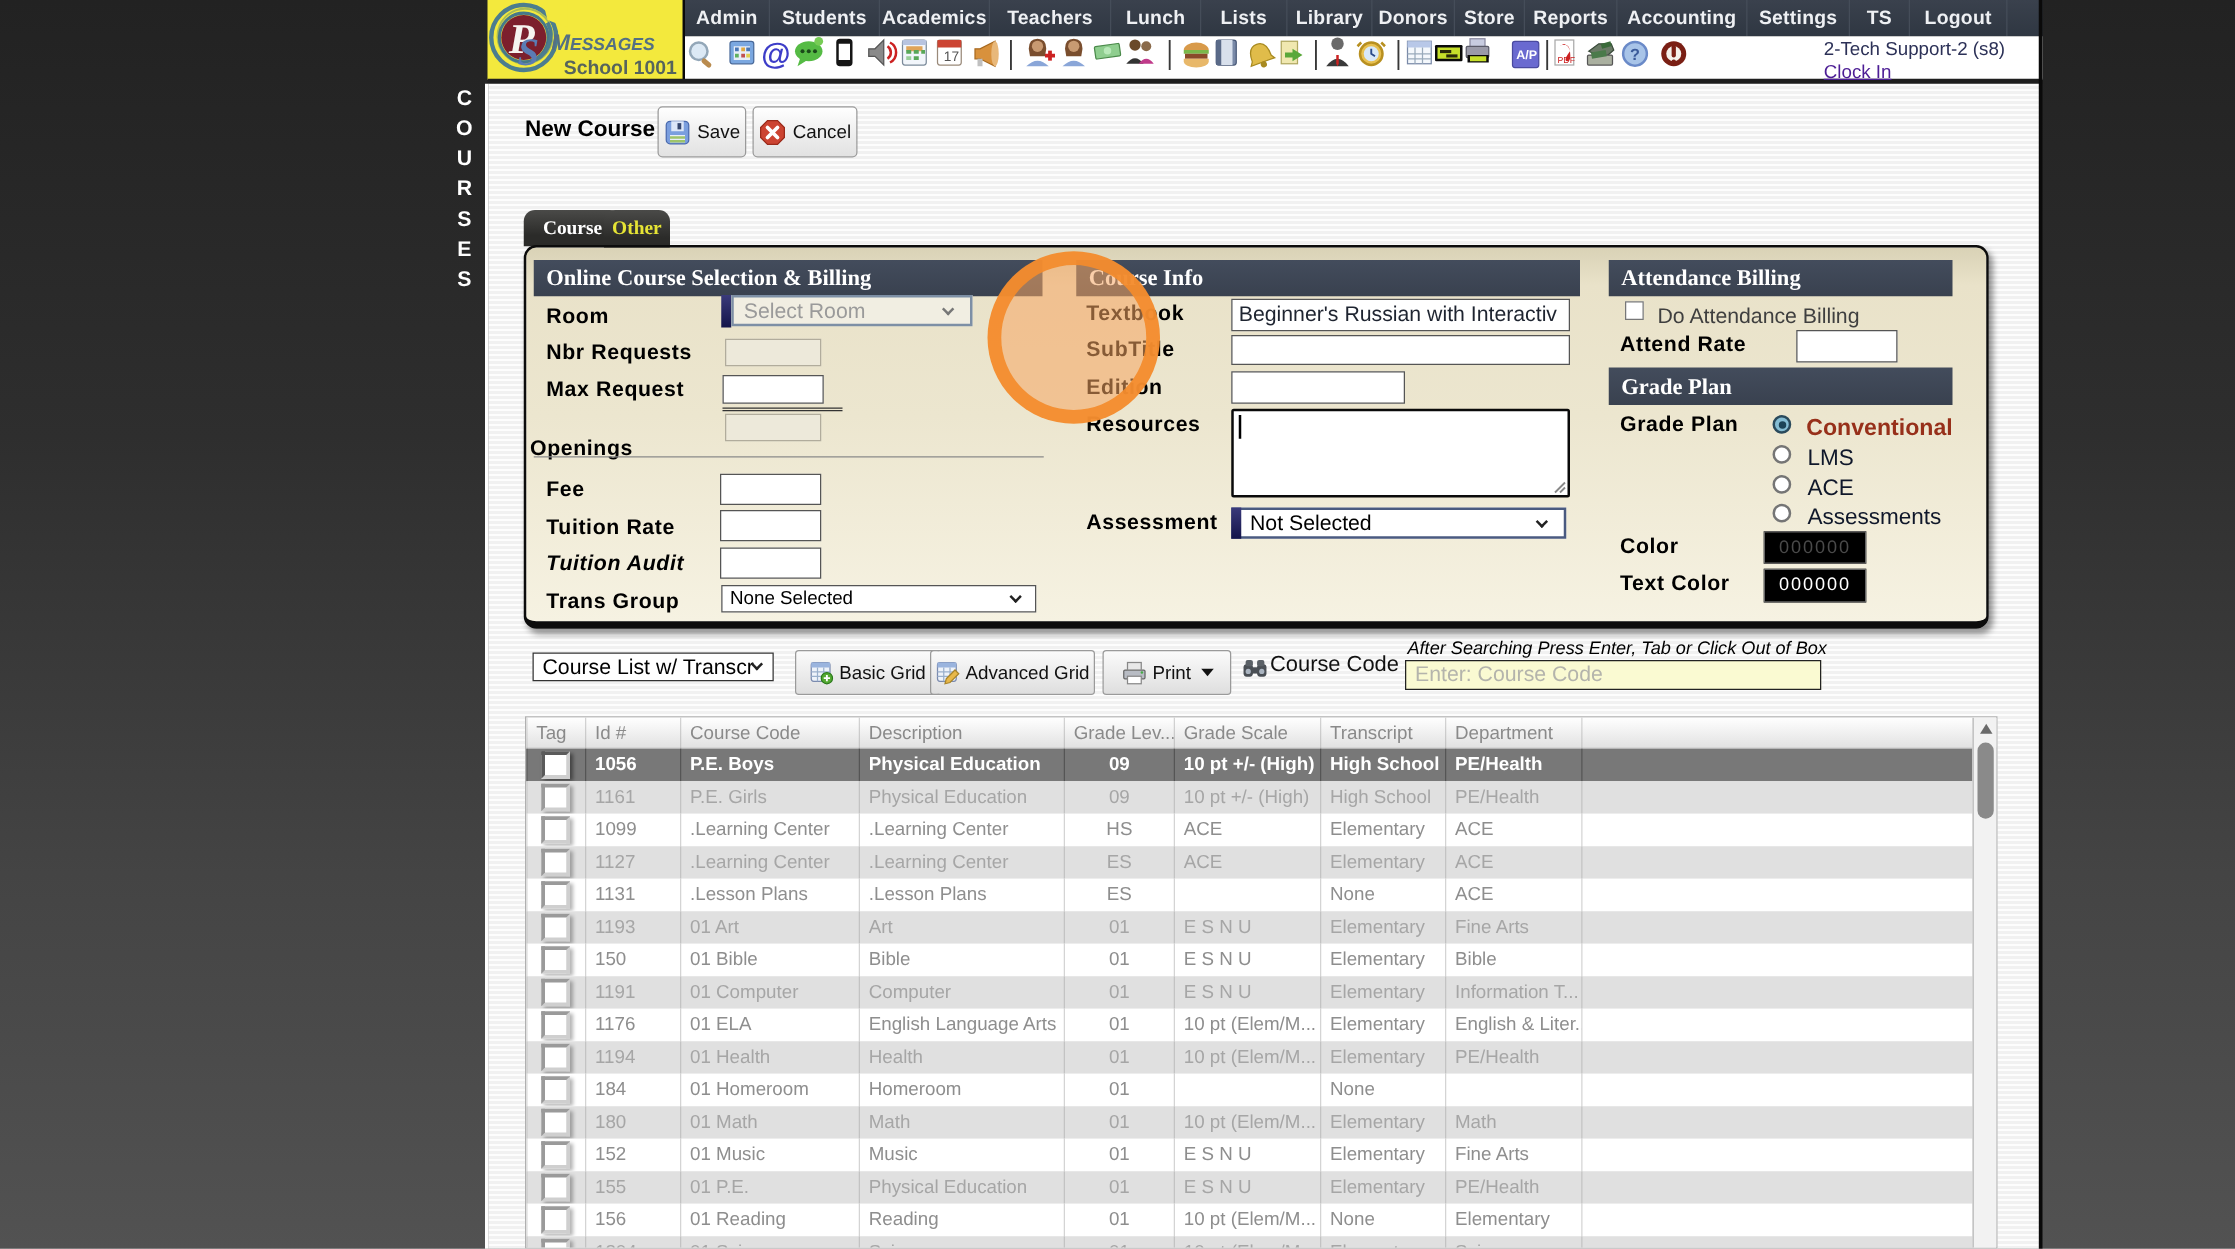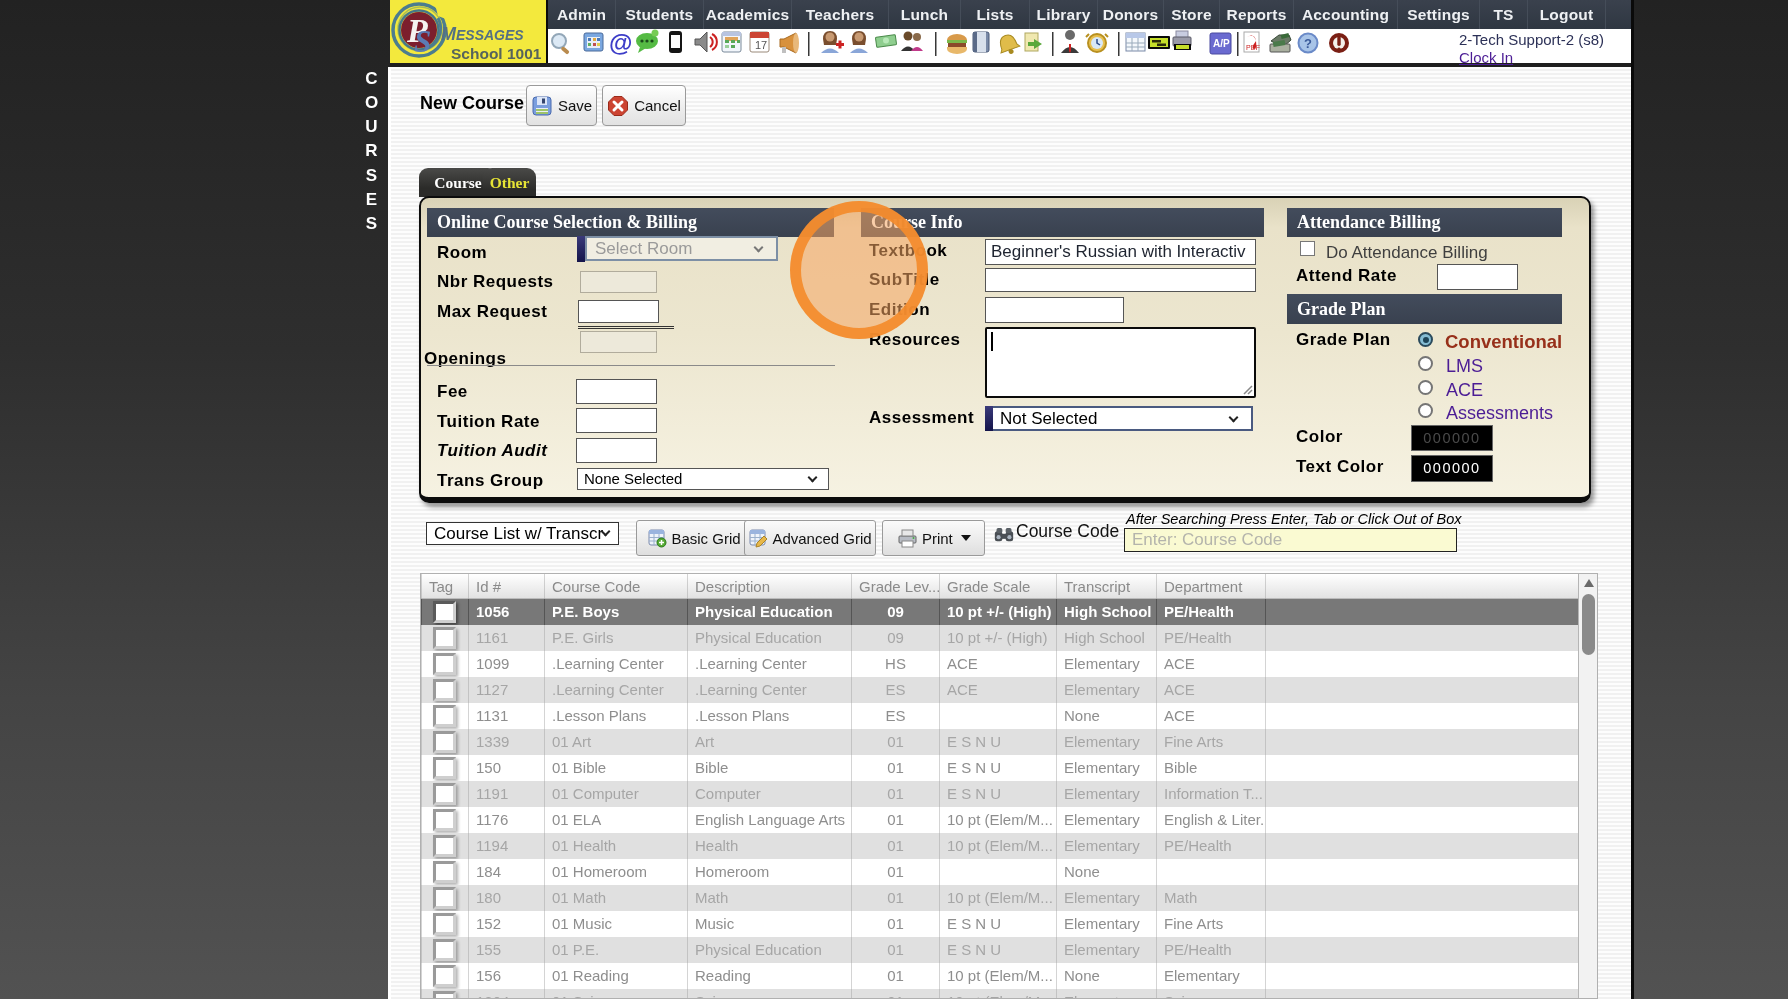--- a/index.html
+++ b/index.html
@@ -37,21 +37,21 @@
 #panel { left:419px; top:196px; width:1172px; height:307px; background:linear-gradient(180deg,#d9d2b6 0%,#e9e2c9 10%,#ece6cf 45%,#f6f2e2 100%); border:2px solid #0c0c0c; border-bottom-width:6px; border-radius:10px; box-shadow:3px 4px 5px rgba(0,0,0,0.42); }
 .secbar { position:absolute; height:29px; background:linear-gradient(180deg,#434c5c,#39414f); color:#fff; font-family:"Liberation Serif", serif; font-weight:bold; font-size:18px; line-height:29px; padding-left:10px; }
 .lbl { position:absolute; font-weight:bold; font-size:17px; letter-spacing:0.5px; color:#000; white-space:nowrap; }
 .inp { position:absolute; background:#fff; border:1px solid #7b7b7b; }
 .dis { background:#ede9da; border:1px solid #b1ac9c; }
 .seltxt { font-size:15px; color:#000; line-height:20px; padding-left:6px; white-space:nowrap; overflow:hidden; }
 .chev { position:absolute; width:7px; height:7px; border-right:2px solid #222; border-bottom:2px solid #222; transform:rotate(45deg); }
 
 
 .radio { position:absolute; width:15px; height:15px; border-radius:50%; background:#fff; border:2px solid #757575; }
-.rlbl { position:absolute; font-size:18px; color:#4c1d95; }
+.rlbl { position:absolute; font-size:18px; color:#0f172a; }
 
 
 #grid { left:420px; top:573px; width:1178px; height:426px; background:#fff; border:1px solid #b0b0b0; overflow:hidden; position:absolute; }
 .grow { position:absolute; left:0; width:1157px; height:26px; }
 .gcell { position:absolute; top:0; height:26px; font-size:15px; line-height:26px; padding-left:7px; white-space:nowrap; overflow:hidden; border-left:1px solid rgba(160,160,160,0.45); }
 
 .ghead { background:linear-gradient(180deg,#ffffff,#e2e2e2); border-bottom:1px solid #bbb; }
 .hc { color:#8a8a8a; line-height:25px; height:25px; }
 .grow.sel { background:#787878; color:#fff; font-weight:bold; }
 .grow.g { background:#e0e0e0; color:#a6a6a6; }
@@ -458,21 +458,21 @@
 <div class="gcell" style="left:430px; width:88px; text-align:center; padding-left:0;">ES</div>
 <div class="gcell" style="left:518px; width:117px;"></div>
 <div class="gcell" style="left:635px; width:100px;">None</div>
 <div class="gcell" style="left:735px; width:109px;">ACE</div>
 <div class="gcell" style="left:844px; width:313px;"></div>
 </div>
 <div class="grow g" style="top:155px;">
 <div class="gcell" style="left:0; width:47px;">
         <span class="cb"></span>
       </div>
-<div class="gcell" style="left:47px; width:76px;">1339</div>
+<div class="gcell" style="left:47px; width:76px;">1193</div>
 <div class="gcell" style="left:123px; width:143px;">01 Art</div>
 <div class="gcell" style="left:266px; width:164px;">Art</div>
 <div class="gcell" style="left:430px; width:88px; text-align:center; padding-left:0;">01</div>
 <div class="gcell" style="left:518px; width:117px;">E S N U</div>
 <div class="gcell" style="left:635px; width:100px;">Elementary</div>
 <div class="gcell" style="left:735px; width:109px;">Fine Arts</div>
 <div class="gcell" style="left:844px; width:313px;"></div>
 </div>
 <div class="grow w" style="top:181px;">
 <div class="gcell" style="left:0; width:47px;">

